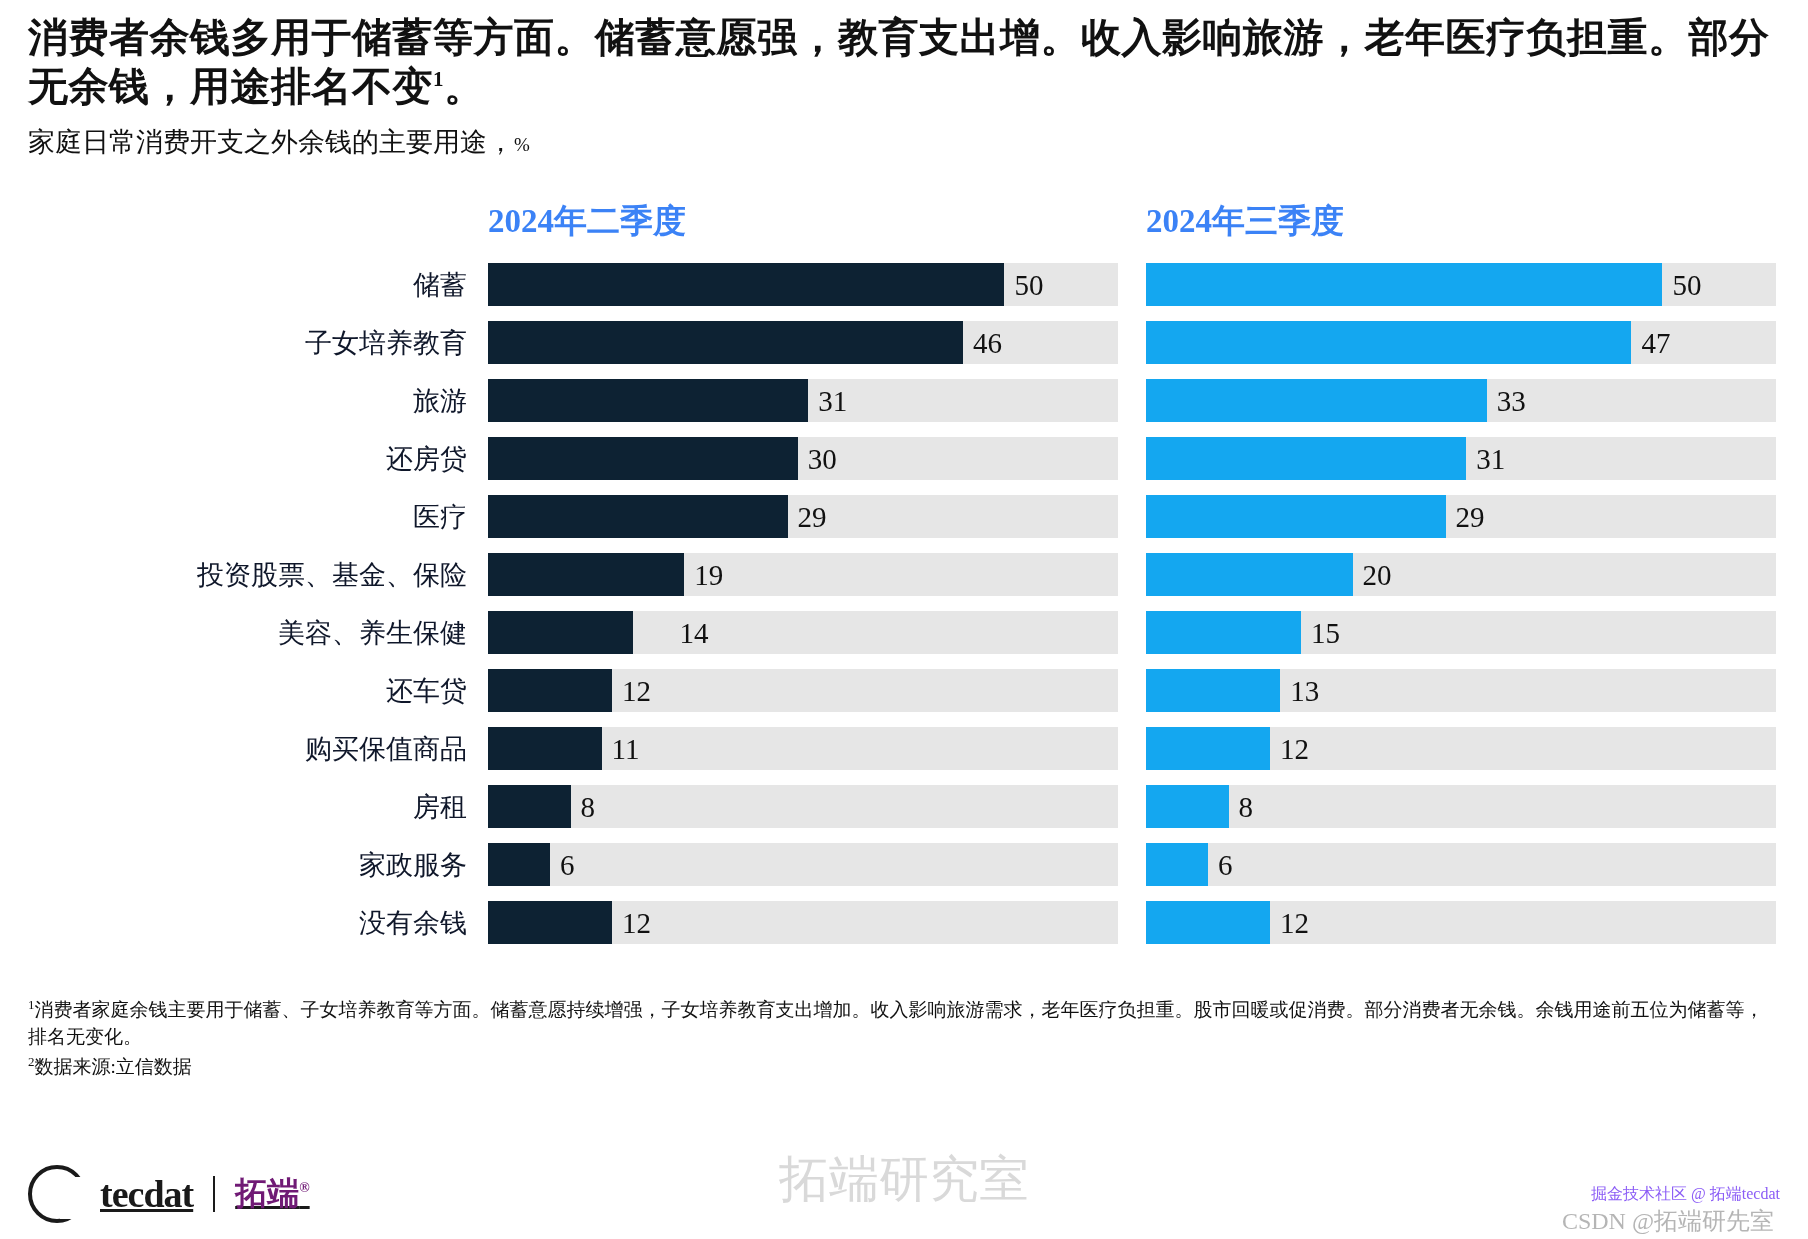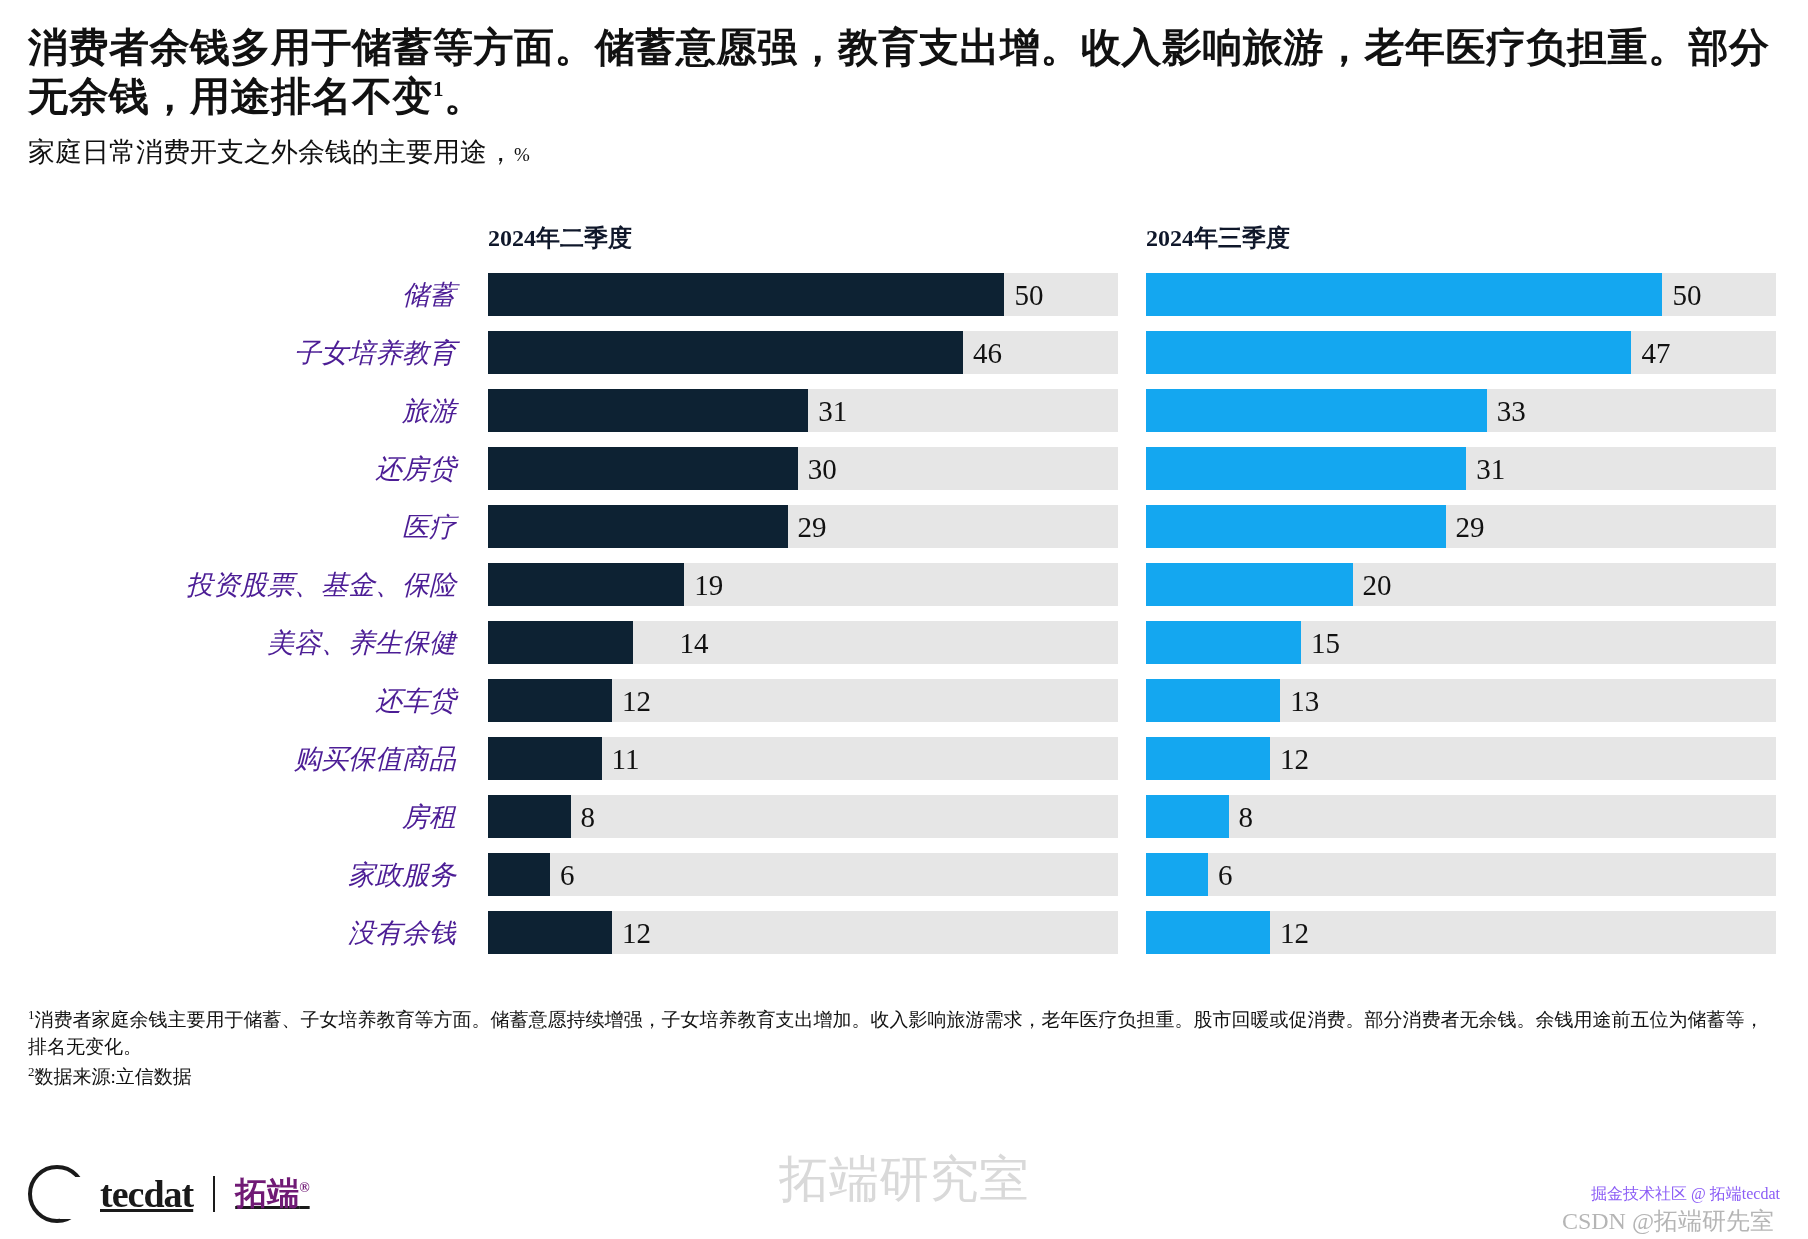--- a/index.html
+++ b/index.html
@@ -22,21 +22,21 @@
     box-sizing: border-box;
     padding: 14px 28px 0 28px;
   }
   .headline {
     font-family: "Liberation Serif", serif;
     font-weight: bold;
     font-size: 40px;
     line-height: 1.22;
     letter-spacing: 0.5px;
     color: #111111;
-    margin: 10px 0 12px 0;
+    margin: 0 0 12px 0;
     max-width: 1760px;
   }
   .headline sup {
     font-size: 21px;
     vertical-align: super;
     font-weight: bold;
   }
   .subtitle {
     font-family: "Liberation Serif", serif;
     font-size: 27px;
@@ -58,42 +58,41 @@
     width: 460px;
     flex: 0 0 460px;
     padding-top: 52px;
     box-sizing: border-box;
   }
   .row-label {
     height: 58px;
     display: flex;
     align-items: center;
     justify-content: flex-end;
-    padding-right: 32px;
+    padding-right: 21px;
     box-sizing: border-box;
     font-family: "Liberation Serif", serif;
     font-size: 27px;
-    color: #4c1d95;
+    color: #0f172a;
     white-space: nowrap;
-    font-style: italic;
   }
 
   .panel {
     flex: 0 0 630px;
     width: 630px;
     box-sizing: border-box;
   }
   .panel.gap {
     margin-left: 28px;
   }
   .panel-title {
     font-family: "Liberation Serif", serif;
     font-weight: bold;
-    font-size: 24px;
-    color: #0f172a;
+    font-size: 33px;
+    color: #3b82f6;
     height: 52px;
     display: flex;
     align-items: flex-end;
     padding-bottom: 12px;
     box-sizing: border-box;
     text-align: center;
   }
   .bar-row {
     height: 58px;
     display: flex;

